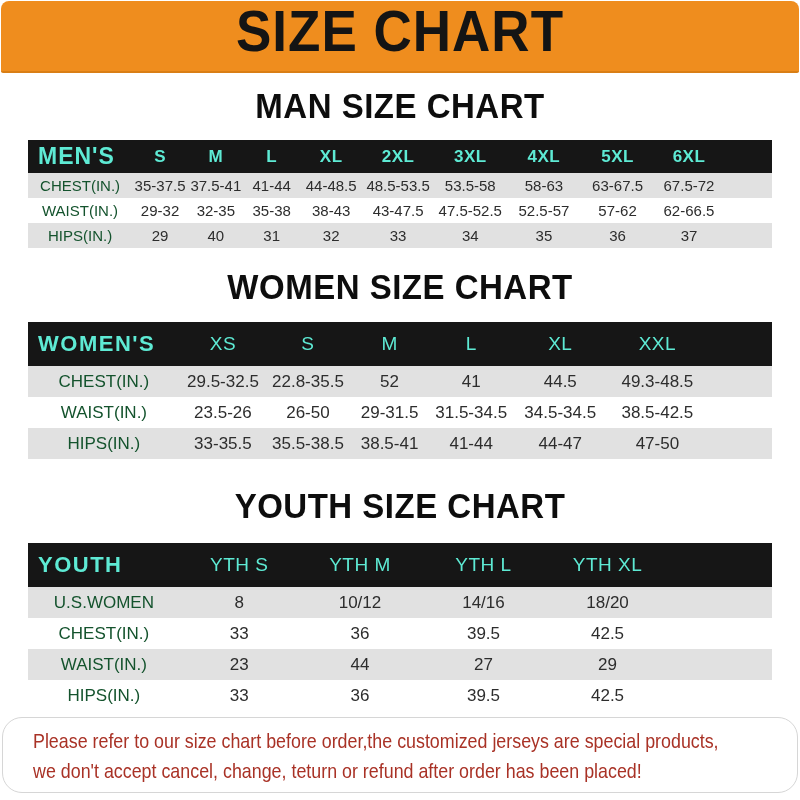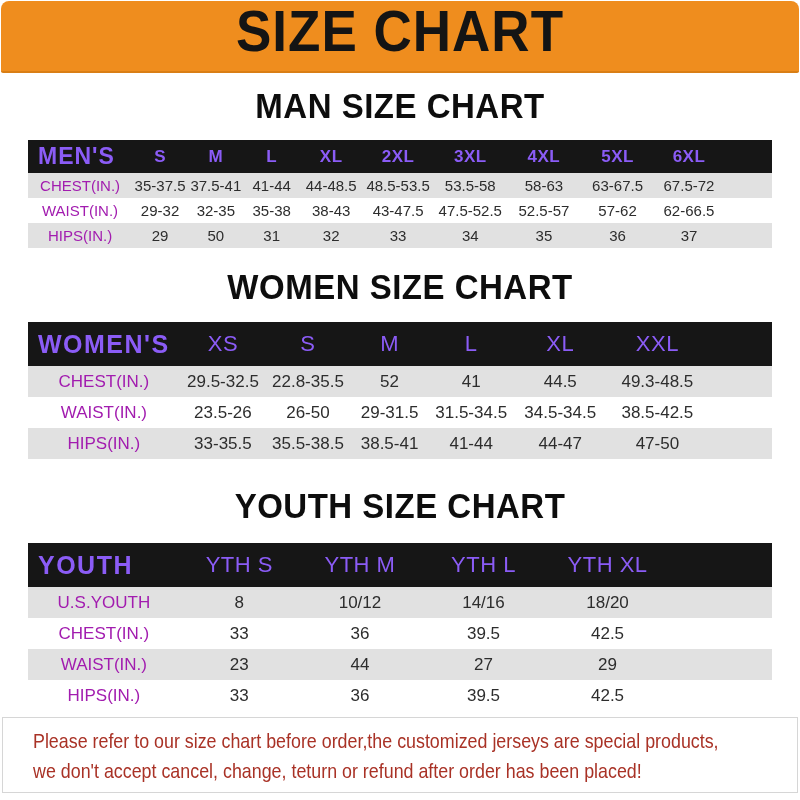--- a/index.html
+++ b/index.html
@@ -41,57 +41,57 @@
   .sec-youth .section-heading { margin: 28px 0 18px; }
   
   table.size-table {
     width: 744px;
     margin-left: 28px;
     border-collapse: collapse;
     table-layout: fixed;
   }
   table.size-table thead tr {
     background: #161616;
-    color: #8b5cf6;
+    color: #5eead4;
   }
   .men   thead tr { height: 33px; }
   .women thead tr, .youth thead tr { height: 44px; }
   th.corner-label {
     text-align: left;
     padding-left: 10px;
     font-weight: 800;
-    font-size: 25px;
+    font-size: 22px;
     letter-spacing: 1.5px;
     white-space: nowrap;
   }
   .men th.corner-label { font-size: 23px; letter-spacing: 1px; }
   th.size-col {
     text-align: center;
     font-weight: 400;
-    font-size: 22px;
+    font-size: 19px;
     letter-spacing: 0.5px;
   }
   .men th.size-col { font-size: 17px; font-weight: 600; }
   tbody tr { height: 31px; background: #ffffff; }
   .men tbody tr { height: 25px; }
   tbody tr:nth-child(odd) { background: #E1E1E1; }
   tbody td {
     text-align: center;
     font-size: 17px;
     color: #2d2d2d;
     padding: 0;
   }
   .men tbody td { font-size: 15px; }
-  td.row-label { color: #a21caf; }
+  td.row-label { color: #14532d; }
   
   .footer-box {
     margin: 6px 2px 0;
     height: 76px;
     border: 1px solid #d6d6d6;
-    border-radius: 0;
+    border-radius: 20px;
     padding: 8px 10px 0 30px;
   }
   .footer-line {
     color: #A93226;
     font-size: 21px;
     font-weight: 500;
     line-height: 30px;
     white-space: nowrap;
     transform: scaleX(0.85);
     transform-origin: 0 50%;
@@ -158,21 +158,21 @@
           <td>43-47.5</td>
           <td>47.5-52.5</td>
           <td>52.5-57</td>
           <td>57-62</td>
           <td>62-66.5</td>
           <td></td>
         </tr>
         <tr>
           <td class="row-label">HIPS(IN.)</td>
           <td>29</td>
-          <td>50</td>
+          <td>40</td>
           <td>31</td>
           <td>32</td>
           <td>33</td>
           <td>34</td>
           <td>35</td>
           <td>36</td>
           <td>37</td>
           <td></td>
         </tr>
       </tbody>
@@ -255,21 +255,21 @@
           <th class="corner-label">YOUTH</th>
           <th class="size-col">YTH S</th>
           <th class="size-col">YTH M</th>
           <th class="size-col">YTH L</th>
           <th class="size-col">YTH XL</th>
           <th></th>
         </tr>
       </thead>
       <tbody>
         <tr>
-          <td class="row-label">U.S.YOUTH</td>
+          <td class="row-label">U.S.WOMEN</td>
           <td>8</td>
           <td>10/12</td>
           <td>14/16</td>
           <td>18/20</td>
           <td></td>
         </tr>
         <tr>
           <td class="row-label">CHEST(IN.)</td>
           <td>33</td>
           <td>36</td>

